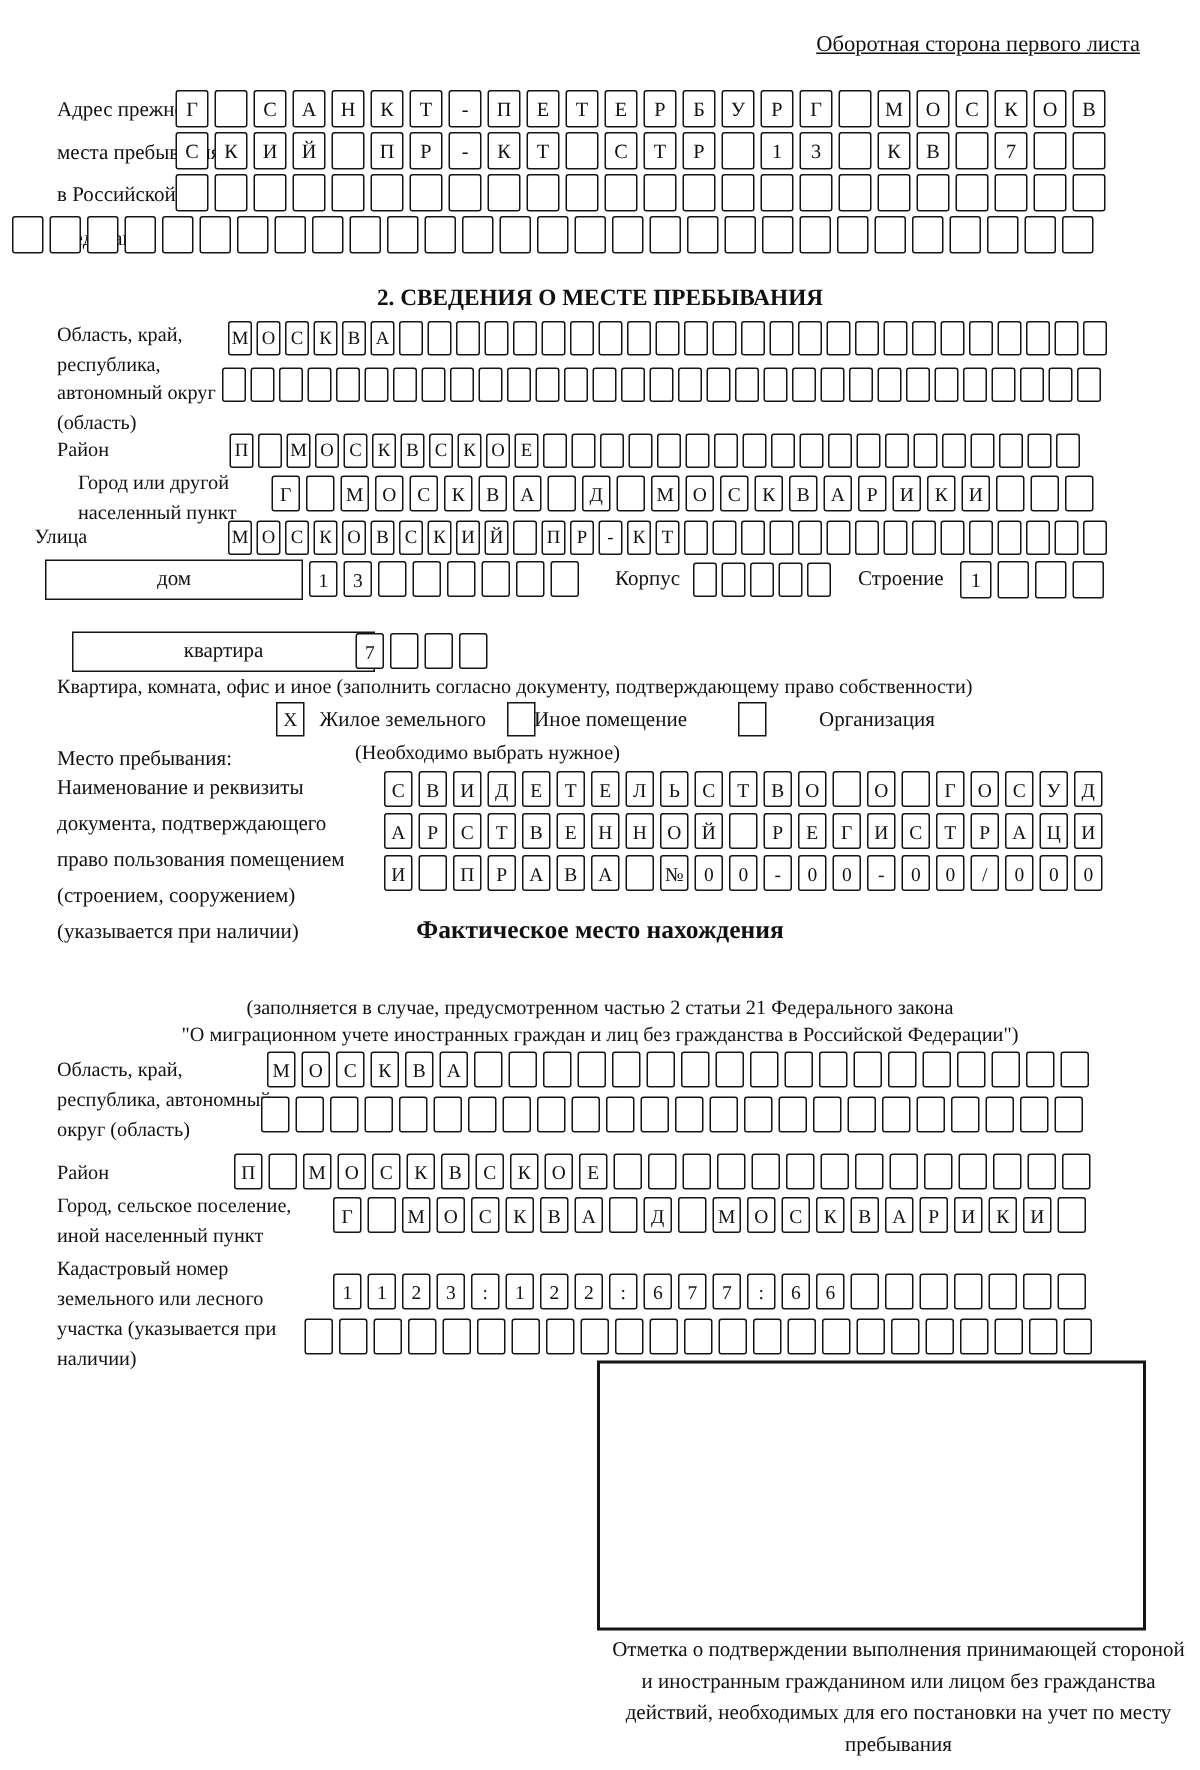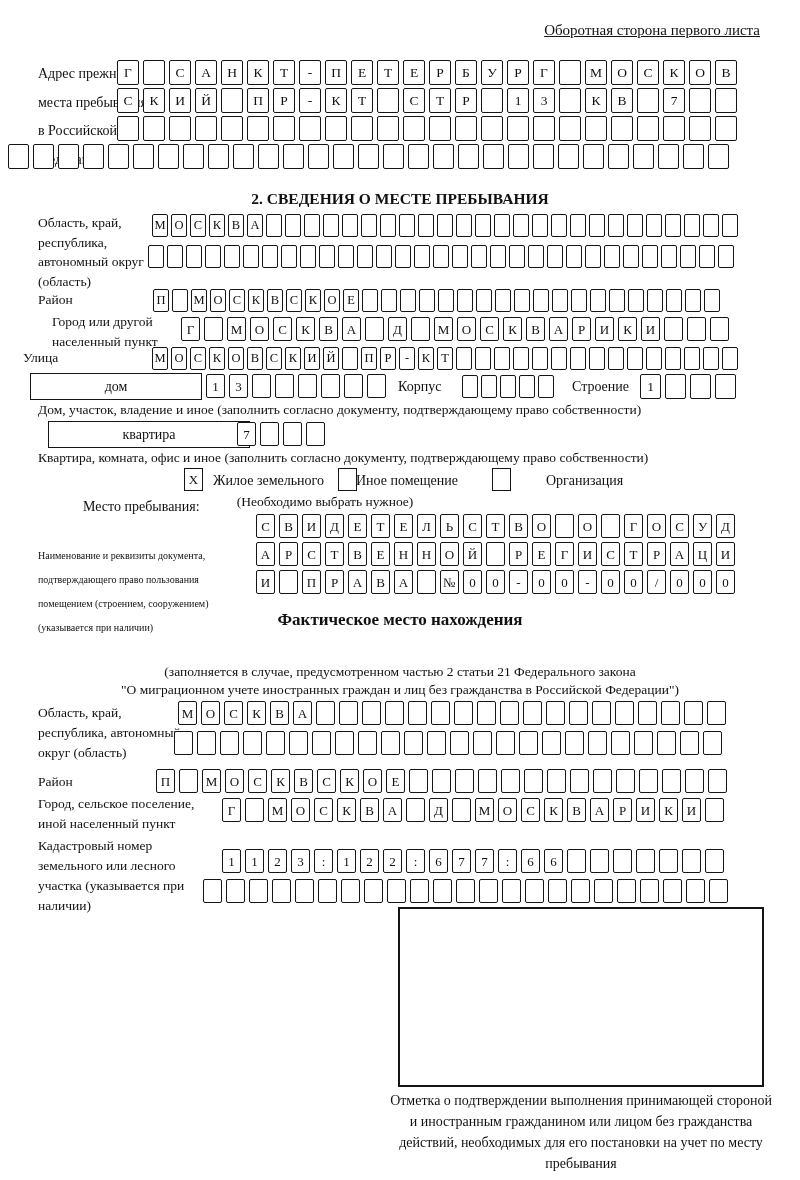--- a/index.html
+++ b/index.html
@@ -321,56 +321,55 @@
   <div class="cells c24" style="top:374px;left:206px;">
       <span class="cell">1</span>
       <span class="cell">3</span>
       <span class="cell"></span>
       <span class="cell"></span>
       <span class="cell"></span>
       <span class="cell"></span>
       <span class="cell"></span>
       <span class="cell"></span>
     </div>
-  <div class="abs lbl" style="top:377px;left:398px;font-size:14px;">Корпус</div>
+  <div class="abs lbl" style="top:377px;left:410px;font-size:14px;">Корпус</div>
   <div class="cells c20" style="top:375px;left:462px;">
       <span class="cell"></span>
       <span class="cell"></span>
       <span class="cell"></span>
       <span class="cell"></span>
       <span class="cell"></span>
     </div>
   <div class="abs lbl" style="top:377px;left:572px;font-size:14px;">Строение</div>
   <div class="cells c26" style="top:374px;left:640px;">
       <span class="cell">1</span>
       <span class="cell"></span>
       <span class="cell"></span>
       <span class="cell"></span>
     </div>
-  <div class="abs note" style="top:402px;left:38px;">Дом, участок, владение и иное (заполнить согласно документу, подтверждающему право собственности)</div>
 
   <div class="field-box" style="top:421px;left:48px;width:200px;height:25px;">квартира</div>
   <div class="cells c24" style="top:422px;left:237px;">
       <span class="cell">7</span>
       <span class="cell"></span>
       <span class="cell"></span>
       <span class="cell"></span>
     </div>
   <div class="abs note" style="top:450px;left:38px;font-family:Liberation Serif, serif;">Квартира, комната, офис и иное (заполнить согласно документу, подтверждающему право собственности)</div>
 
-  <div class="abs lbl" style="top:497px;left:38px;font-size:14px;margin-left:45px;">Место пребывания:</div>
+  <div class="abs lbl" style="top:497px;left:38px;font-size:14px;">Место пребывания:</div>
   <div class="checkbox" style="top:468px;left:184px;">X</div>
   <div class="abs lbl" style="top:471px;left:213px;font-size:14px;">Жилое земельного</div>
   <div class="checkbox" style="top:468px;left:338px;"></div>
   <div class="abs lbl" style="top:471px;left:356px;font-size:14px;">Иное помещение</div>
   <div class="checkbox" style="top:468px;left:492px;"></div>
   <div class="abs lbl" style="top:471px;left:546px;font-size:14px;">Организация</div>
   <div class="abs note" style="top:494px;left:225px;width:200px;text-align:center;">(Необходимо выбрать нужное)</div>
 
-  <div class="abs lbl" style="top:514px;left:38px;width:215px;line-height:24px;font-size:10px;margin-top:30px;">Наименование и реквизиты документа, подтверждающего право пользования помещением (строением, сооружением) (указывается при наличии)</div>
+  <div class="abs lbl" style="top:514px;left:38px;width:215px;line-height:24px;font-size:14px;">Наименование и реквизиты документа, подтверждающего право пользования помещением (строением, сооружением) (указывается при наличии)</div>
   <div class="cells c24" style="top:514px;left:256px;">
       <span class="cell">С</span>
       <span class="cell">В</span>
       <span class="cell">И</span>
       <span class="cell">Д</span>
       <span class="cell">Е</span>
       <span class="cell">Т</span>
       <span class="cell">Е</span>
       <span class="cell">Л</span>
       <span class="cell">Ь</span>
@@ -592,15 +591,15 @@
       <span class="cell"></span>
       <span class="cell"></span>
       <span class="cell"></span>
       <span class="cell"></span>
       <span class="cell"></span>
       <span class="cell"></span>
       <span class="cell"></span>
     </div>
 
   <div class="stamp" style="top:907px;left:398px;width:362px;height:176px;"></div>
-  <div class="abs note" style="top:1090px;left:390px;width:382px;text-align:center;line-height:21px;font-size:14px;">Отметка о подтверждении выполнения принимающей стороной и иностранным гражданином или лицом без гражданства действий, необходимых для его постановки на учет по месту пребывания</div>
+  <div class="abs note" style="top:1090px;left:408px;width:382px;text-align:center;line-height:21px;font-size:14px;">Отметка о подтверждении выполнения принимающей стороной и иностранным гражданином или лицом без гражданства действий, необходимых для его постановки на учет по месту пребывания</div>
 
 </div>
 
 </body></html>

